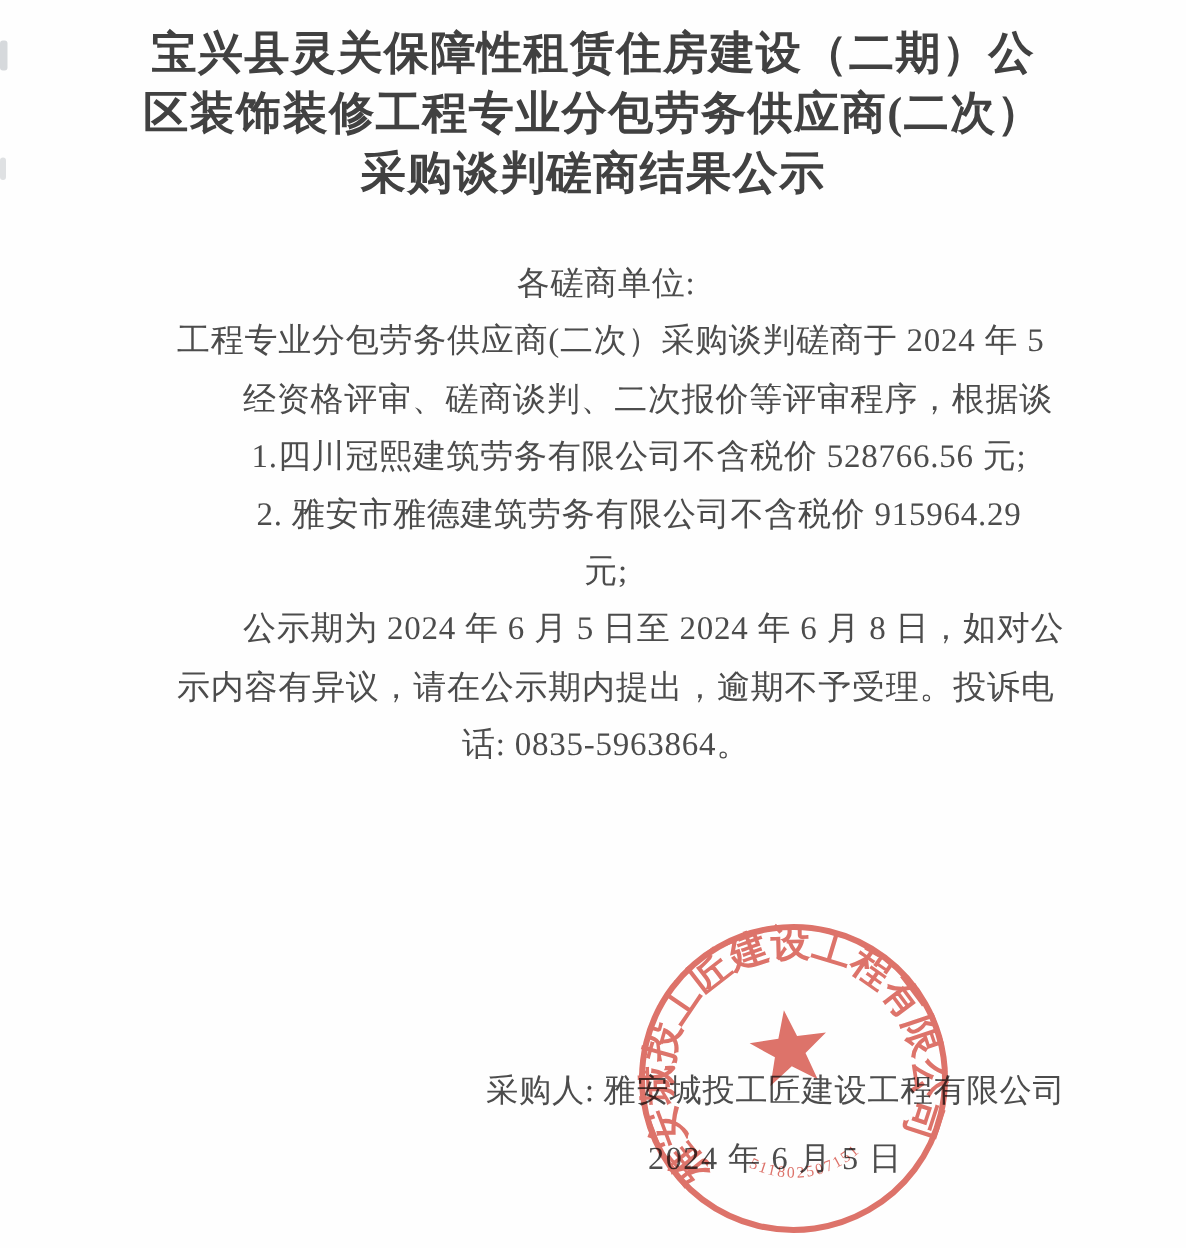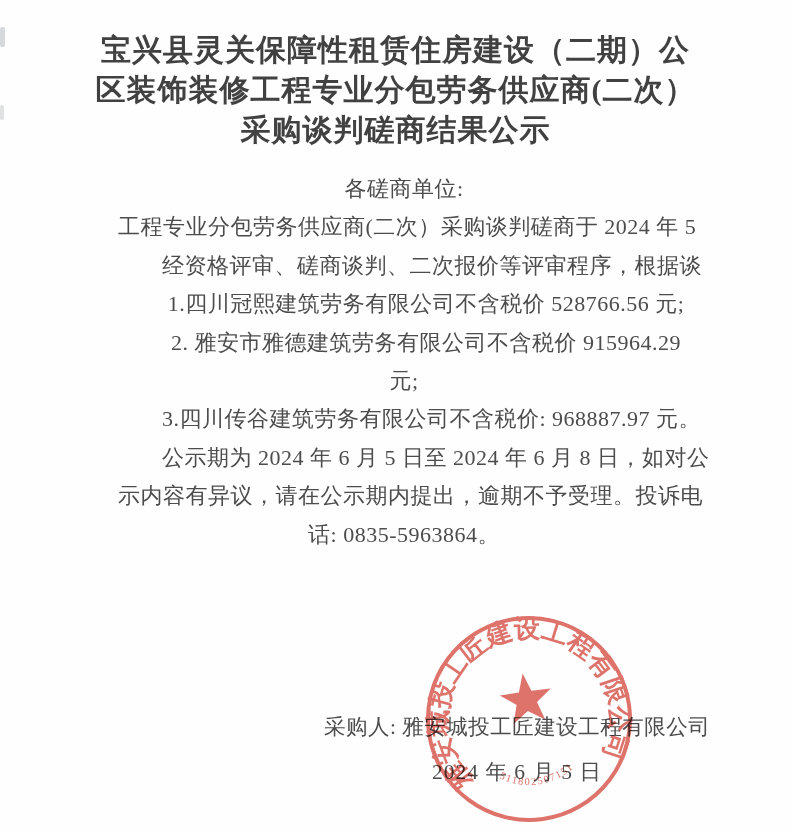--- a/index.html
+++ b/index.html
@@ -9,21 +9,21 @@
     font-family: "Liberation Serif", "DejaVu Serif", serif;
   }
   .page {
     position: relative;
     width: 791px; height: 832px;
     background: #fefefe;
     overflow: hidden;
     color: #4c4c4c;
   }
   .title-block {
-    position: absolute; top: 30px; left: 0; width: 791px;
+    position: absolute; top: 16px; left: 0; width: 791px;
     text-align: center;
     font-weight: bold;
     font-size: 30px; line-height: 40px;
     letter-spacing: 1px;
     color: #414141;
   }
   .title-line { height: 40px; white-space: nowrap; }
   .body-block {
     position: absolute; top: 170px; left: 118px; width: 572px;
     font-size: 22px; line-height: 38.4px;
@@ -78,21 +78,20 @@
     <div class="title-line">采购谈判磋商结果公示</div>
   </div>
 
   <div class="body-block">
     <div class="line">各磋商单位:</div>
     <div class="line">工程专业分包劳务供应商(二次）采购谈判磋商于 2024 年 5</div>
     <div class="line indent">经资格评审、磋商谈判、二次报价等评审程序，根据谈</div>
     <div class="line indent">1.四川冠熙建筑劳务有限公司不含税价 528766.56 元;</div>
     <div class="line indent">2. 雅安市雅德建筑劳务有限公司不含税价 915964.29</div>
     <div class="line">元;</div>
-    <div class="line indent">3.四川传谷建筑劳务有限公司不含税价: 968887.97 元。</div>
     <div class="line indent">公示期为 2024 年 6 月 5 日至 2024 年 6 月 8 日，如对公</div>
     <div class="line">示内容有异议，请在公示期内提出，逾期不予受理。投诉电</div>
     <div class="line">话: 0835-5963864。</div>
   </div>
 
   <div class="sig-purchaser">采购人: 雅安城投工匠建设工程有限公司</div>
   <div class="sig-date">2024 年 6 月 5 日</div>
 
   <div class="seal">
     <svg viewBox="0 0 210 210" width="210" height="210">

